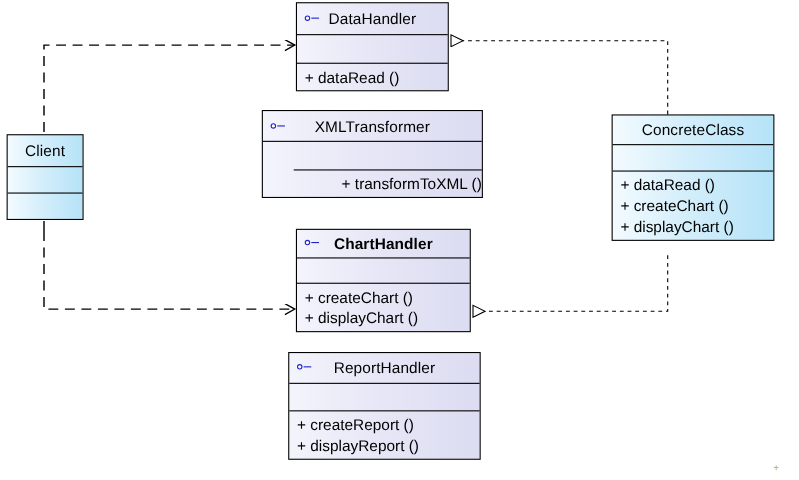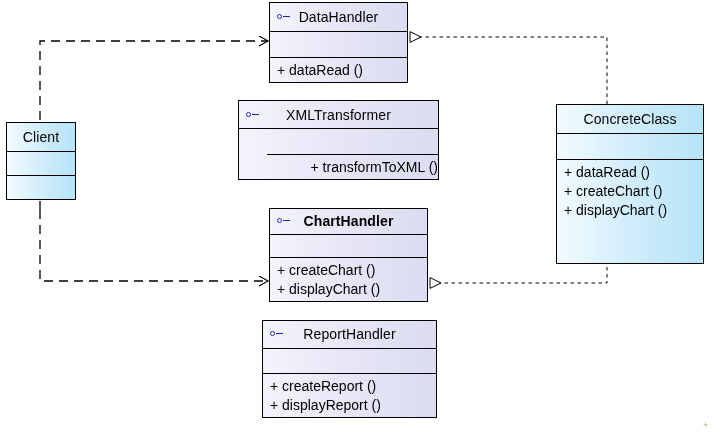--- a/index.html
+++ b/index.html
@@ -181,21 +181,21 @@
       </span>
       <span>ReportHandler</span>
     </div>
     <div class="compartment c-attrs" style="height:26px;"></div>
     <div class="compartment c-ops" style="flex:1;">
       <div class="op-row">+ createReport ()</div>
       <div class="op-row">+ displayReport ()</div>
     </div>
   </div>
 
-  <div class="uml-class concrete" style="left:556px; top:104px; width:148px; height:160px;">
+  <div class="uml-class concrete" style="left:556px; top:104px; width:148px; height:115px;">
     <div class="compartment c-title" style="height:28px;">
       <span>ConcreteClass</span>
     </div>
     <div class="compartment c-attrs" style="height:26px;"></div>
     <div class="compartment c-ops" style="flex:1;">
       <div class="op-row">+ dataRead ()</div>
       <div class="op-row">+ createChart ()</div>
       <div class="op-row">+ displayChart ()</div>
     </div>
   </div>

